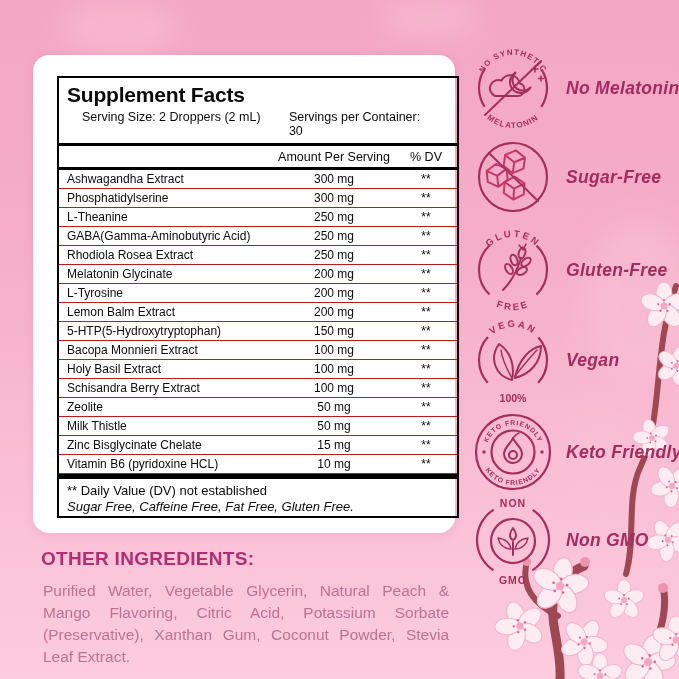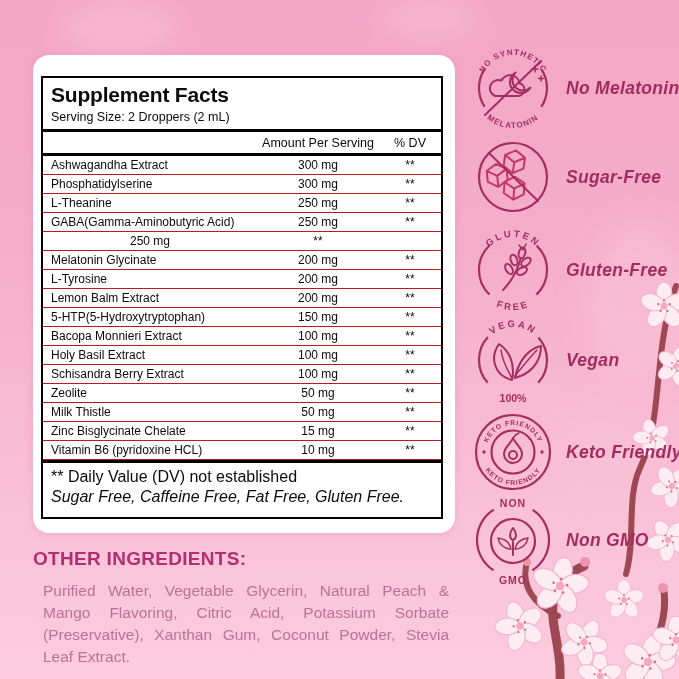--- a/index.html
+++ b/index.html
@@ -4,52 +4,52 @@
 <style>
   html,body{margin:0;padding:0;}
   body{width:679px;height:679px;overflow:hidden;font-family:"Liberation Sans",sans-serif;}
   .stage{position:relative;width:679px;height:679px;overflow:hidden;
     background:linear-gradient(180deg,#F3A6C4 0%,#F5AECA 38%,#F9BDD4 68%,#FDCCDE 100%);}
   .blossoms{position:absolute;left:0;top:0;pointer-events:none;}
 
   
   .panel{position:absolute;left:33px;top:55px;width:422px;height:478px;background:#ffffff;
     border-radius:16px;box-shadow:0 2px 8px rgba(140,40,80,.10);}
-  .facts{position:absolute;left:8px;top:21px;width:398px;border:2px solid #000;color:#0b0b0b;}
+  .facts{position:absolute;left:24px;top:21px;width:398px;border:2px solid #000;color:#0b0b0b;}
   .facts-title{margin:0;padding:5px 8px 1px;font-size:21px;font-weight:bold;letter-spacing:-.2px;line-height:1.1;}
-  .serving-row{display:flex;padding:3px 8px 5px;font-size:12.5px;}
+  .serving-row{display:flex;padding:3px 23px 5px;font-size:12.5px;}
   .serving-row .s1{width:212px;}
   .grid{display:grid;grid-template-columns:1fr 122px 62px;align-items:center;}
   .head-row{border-top:3px solid #000;border-bottom:3px solid #000;font-size:12.5px;height:21px;padding-left:34px;}
   .head-row .c2,.row .c2{text-align:center;}
   .head-row .c3,.row .c3{text-align:center;}
   .row{font-size:12px;height:18px;}
   .row:not(:last-child){border-bottom:1px solid #b91c1c;}
   .row .c1{padding-left:8px;}
-  .footnote{border-top:3px solid #000000;padding:4px 8px 10px;font-size:16px;line-height:1.25;}
+  .footnote{border-top:5px solid #000000;padding:4px 8px 0;font-size:13px;line-height:1.25;}
   .claims{font-style:italic;}
 
   
   .badge{position:absolute;left:465px;display:flex;align-items:center;gap:5px;height:96px;}
   .badge svg{width:96px;height:96px;flex:none;}
   .badge-label{font-size:17.5px;font-style:italic;font-weight:600;color:#A22C5F;
     letter-spacing:.3px;white-space:nowrap;text-align:center;}
   .ring{fill:none;stroke:#A42E5C;stroke-width:2.2;}
   .ic{fill:none;stroke:#A42E5C;stroke-width:2;stroke-linecap:round;stroke-linejoin:round;}
   .ic15{stroke-width:1.5;}
   .cube{stroke:#C33865;}
   .arc{font-family:"Liberation Sans",sans-serif;font-weight:700;fill:#A42E5C;}
   .a8{font-size:8px;letter-spacing:1.1px;}
   .a95{font-size:9.5px;letter-spacing:2.4px;}
   .a68{font-size:6.8px;letter-spacing:.9px;}
   .straight{font-family:"Liberation Sans",sans-serif;font-weight:700;fill:#A42E5C;}
 
   
   .other{position:absolute;left:33px;top:548px;width:426px;}
-  .other-heading{margin:0 0 3px;font-size:19px;font-weight:bold;color:#B02E74;letter-spacing:.3px;}
+  .other-heading{margin:0 8px 3px;font-size:19px;font-weight:bold;color:#B02E74;letter-spacing:.3px;}
   .other-body{margin:10px;font-size:15.5px;line-height:1.42;color:#BC7294;text-align:justify;}
 </style>
 </head>
 <body>
 
 <div class="stage">
 
   <svg class="blossoms" width="679" height="679" viewBox="0 0 679 679">
     <defs>
       <g id="flw">
@@ -105,20 +105,21 @@
     <use href="#flw" transform="translate(648,662) scale(1.15) rotate(15)"></use>
     <use href="#flw" transform="translate(600,676) scale(0.95)"></use>
     <use href="#flw" transform="translate(676,640)"></use>
   </svg>
 
   <section class="panel">
     <div class="facts">
       <h1 class="facts-title">Supplement Facts</h1>
       <div class="serving-row">
         <span class="s1">Serving Size: 2 Droppers (2 mL)</span>
+        <span>Servings per Container: 30</span>
       </div>
       <div class="grid head-row">
         <span class="c1"></span>
         <span class="c2">Amount Per Serving</span>
         <span class="c3">% DV</span>
       </div>
 
       <div class="grid row">
           <span class="c1">Ashwagandha Extract</span>
           <span class="c2">300 mg</span>
@@ -133,20 +134,21 @@
           <span class="c1">L-Theanine</span>
           <span class="c2">250 mg</span>
           <span class="c3">**</span>
         </div>
       <div class="grid row">
           <span class="c1">GABA(Gamma-Aminobutyric Acid)</span>
           <span class="c2">250 mg</span>
           <span class="c3">**</span>
         </div>
       <div class="grid row">
+          <span class="c1">Rhodiola Rosea Extract</span>
           <span class="c2">250 mg</span>
           <span class="c3">**</span>
         </div>
       <div class="grid row">
           <span class="c1">Melatonin Glycinate</span>
           <span class="c2">200 mg</span>
           <span class="c3">**</span>
         </div>
       <div class="grid row">
           <span class="c1">L-Tyrosine</span>

